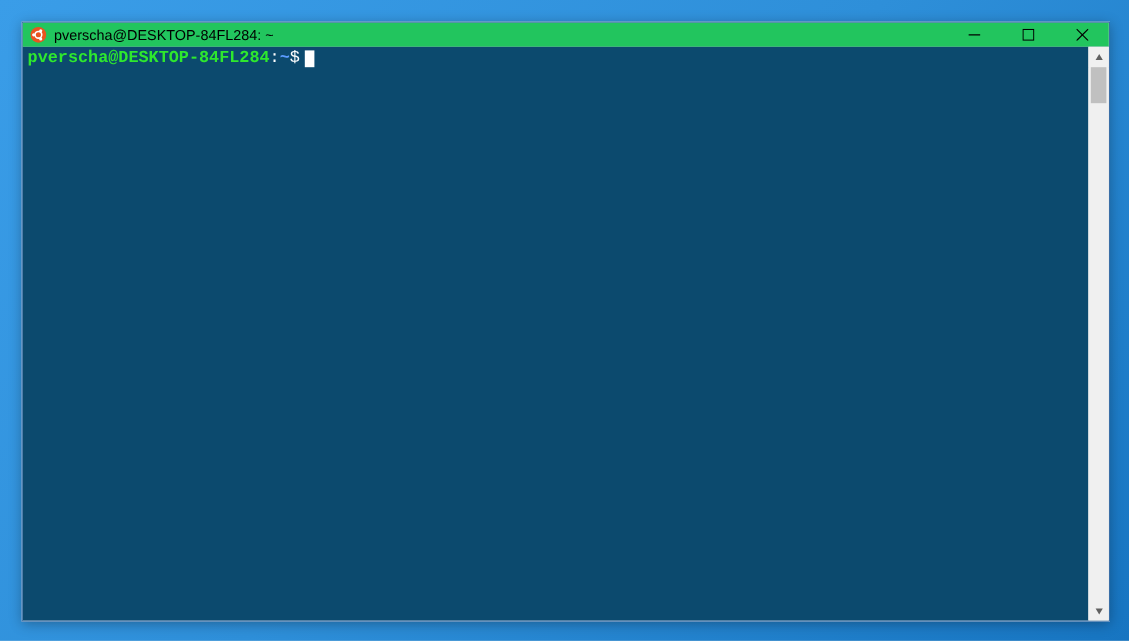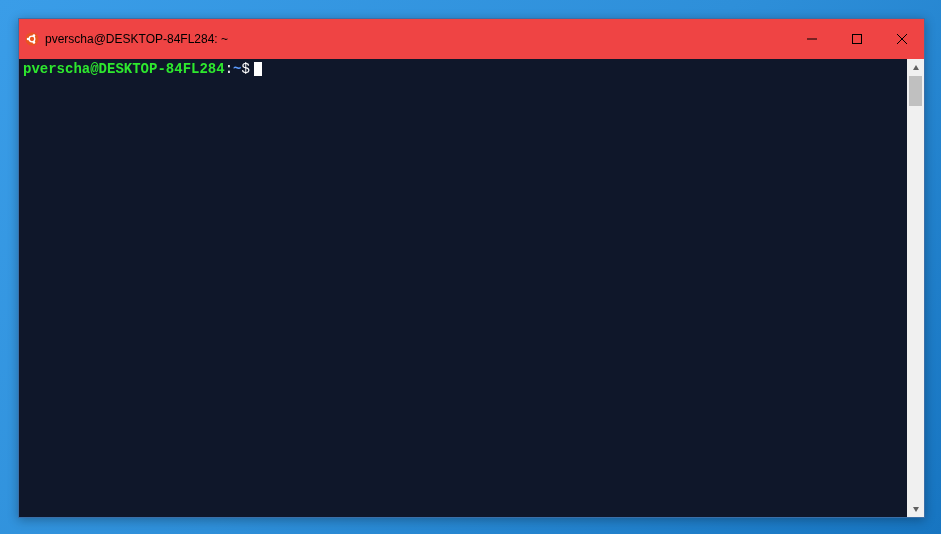--- a/index.html
+++ b/index.html
@@ -21,22 +21,22 @@
       left: 18px;
       right: 16px;
       bottom: 16px;
       background: #fff;
       border: 1px solid #3a6fa8;
       box-shadow: 0 2px 10px rgba(0,0,0,0.3);
       display: flex;
       flex-direction: column;
     }
     .titlebar {
-      height: 40px;
-      background: #ef4444;
+      height: 20px;
+      background: #22c55e;
       display: flex;
       align-items: center;
       padding-left: 6px;
       font-size: 12px;
       color: #000;
       position: relative;
     }
     .titlebar-icon {
       width: 14px;
       height: 14px;
@@ -60,21 +60,21 @@
       justify-content: center;
       cursor: pointer;
     }
     .titlebar-btn svg {
       width: 10px;
       height: 10px;
     }
     .terminal-area {
       flex: 1;
       display: flex;
-      background: #0f172a;
+      background: #0c4a6e;
       position: relative;
       min-height: 0;
     }
     .terminal-content {
       flex: 1;
       padding: 2px 4px;
       font-family: "Consolas", "Courier New", monospace;
       font-size: 14px;
       line-height: 16px;
       color: #fff;

